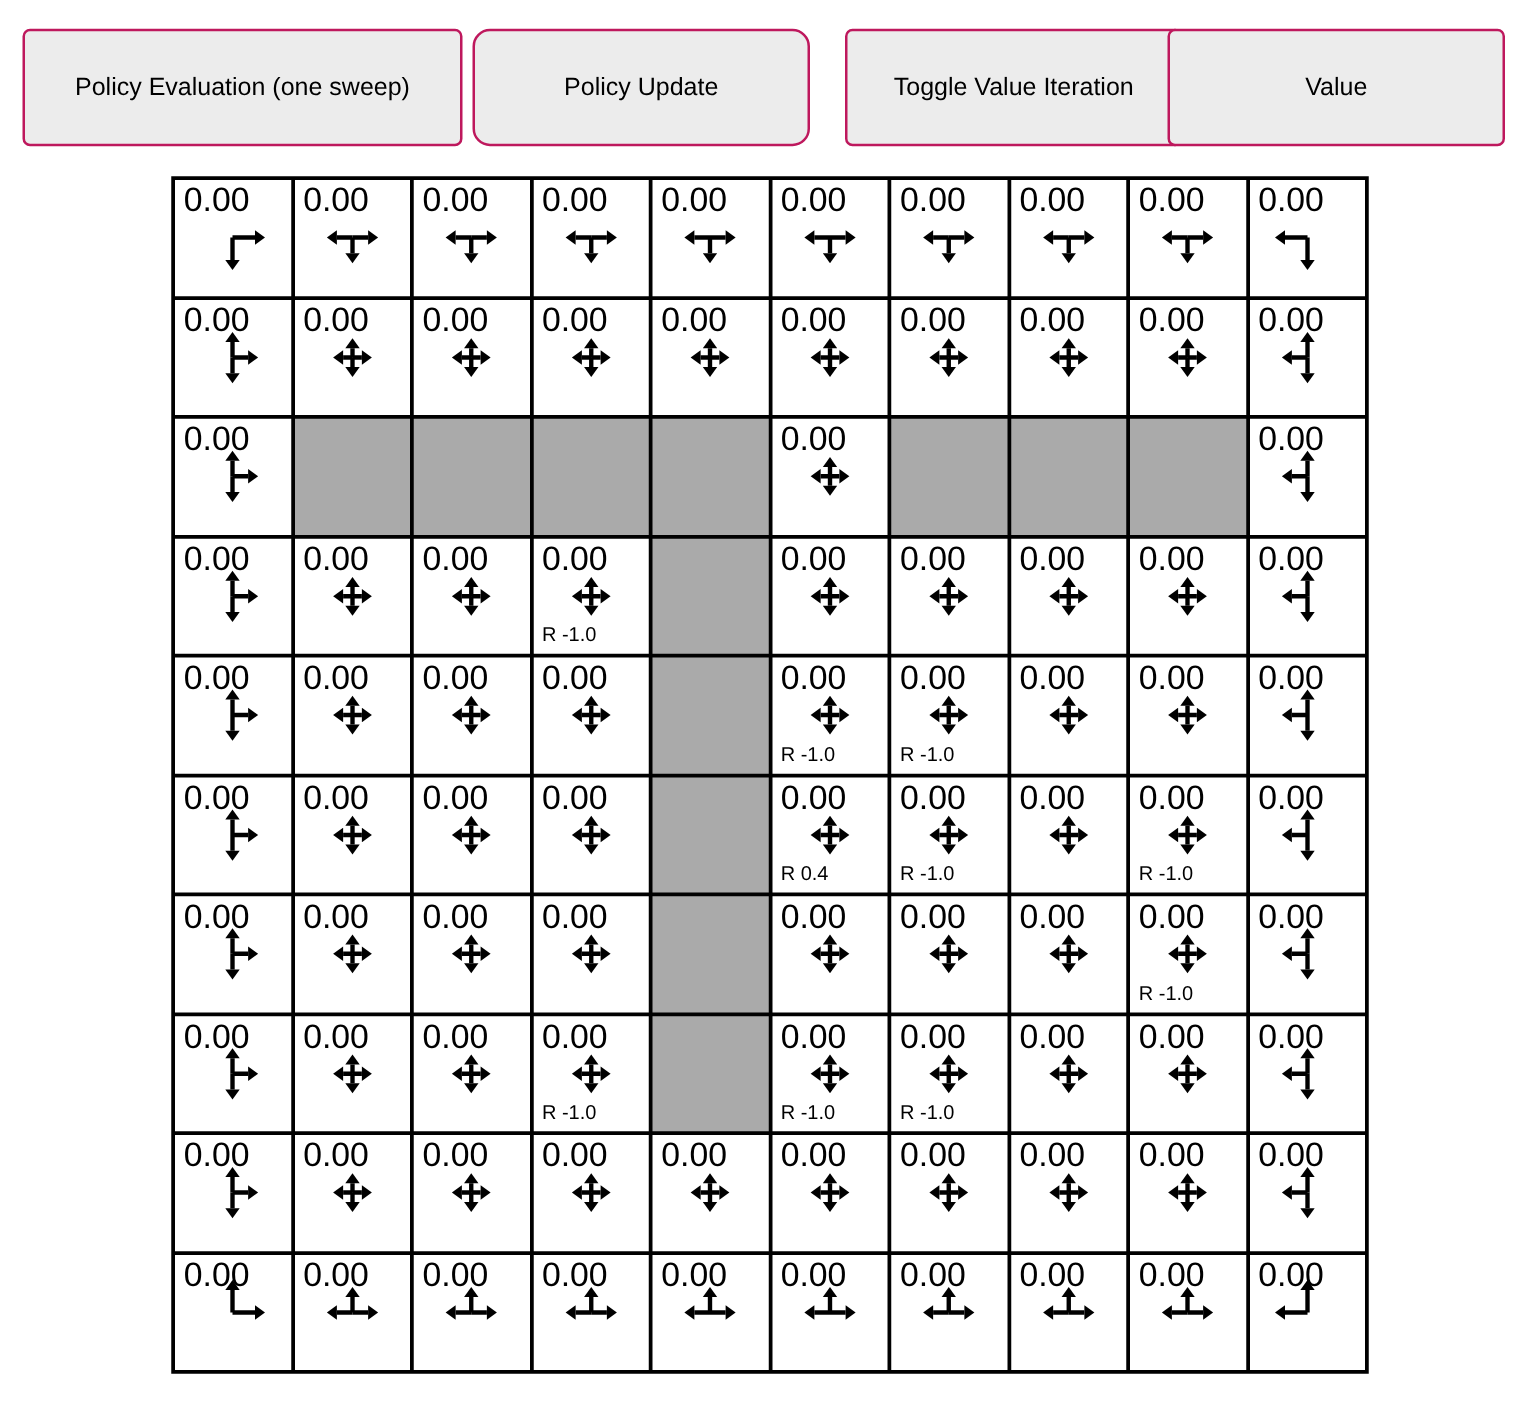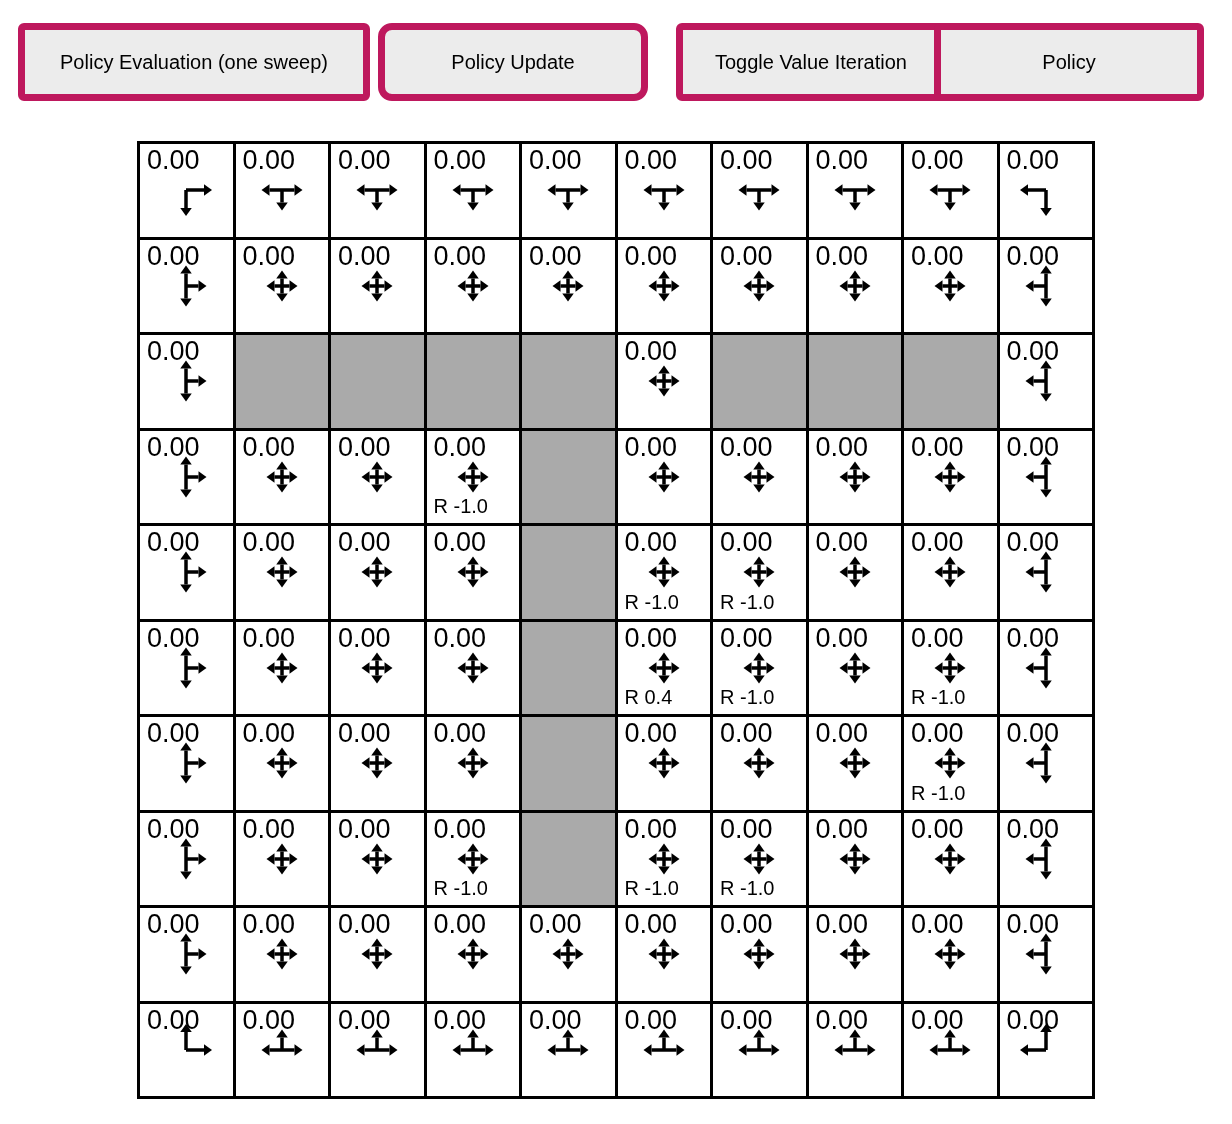--- a/index.html
+++ b/index.html
@@ -1,22 +1,22 @@
 <!DOCTYPE html>
 <html><head>
 <meta charset="utf-8">
 <style>
   html,body{margin:0;padding:0;}
   body{
     width:1232px;height:1124px;background:#ffffff;position:relative;
     font-family:"Liberation Sans", sans-serif;
   }
   .btn{
-    position:absolute;top:23px;height:78px;
-    background:#ececec;border:7px solid #be185d;border-radius:6px;
+    position:absolute;top:23px;height:94px;
+    background:#ececec;border:2px solid #be185d;border-radius:6px;
     font-family:"Liberation Sans", sans-serif;font-size:20px;color:#000;
     text-align:center;cursor:pointer;box-sizing:border-box;
   }
   #btn0{left:18px;width:352px;}
   #btn1{left:378px;width:270px;border-radius:14px;}
   #btn2{left:656px;width:270px;margin-left:20px;}
   #btn3{left:934px;width:270px;}
   .grid{
     position:absolute;left:137px;top:141px;
     width:952px;height:952px;padding:3px;background:#000;
@@ -25,34 +25,34 @@
     text-align:right;
   }
   .cell{position:relative;background:#fff;overflow:hidden;}
   .cell.wall{background:#aaaaaa;}
   .value{
     position:absolute;left:7px;top:2px;
     font-size:27px;line-height:1.1;color:#000;white-space:nowrap;
   }
   .reward{
     position:absolute;left:7px;bottom:5px;
-    font-size:20px;color:#000;white-space:nowrap;
+    font-size:16px;color:#000;white-space:nowrap;
   }
   .arrows{
     position:absolute;left:50%;top:50%;transform:translate(-50%,-50%);
   }
 </style>
 </head>
 <body>
 
 <div>
   <button id="btn0" class="btn">Policy Evaluation (one sweep)</button>
   <button id="btn1" class="btn">Policy Update</button>
   <button id="btn2" class="btn">Toggle Value Iteration</button>
-  <button id="btn3" class="btn">Policy</button>
+  <button id="btn3" class="btn">Value</button>
 </div>
 
 <div class="grid">
     <div class="cell">
       <span class="value">0.00</span>
       <svg class="arrows" width="64" height="64" viewBox="-32 -32 64 64">
         <line x1="0" y1="0" x2="0" y2="18" stroke="#000" stroke-width="3.5"></line>
         <polygon points="0,26 -5.75,18 5.75,18" fill="#000"></polygon>
         <line x1="0" y1="0" x2="18" y2="0" stroke="#000" stroke-width="3.5"></line>
         <polygon points="26,0 18,5.75 18,-5.75" fill="#000"></polygon>

